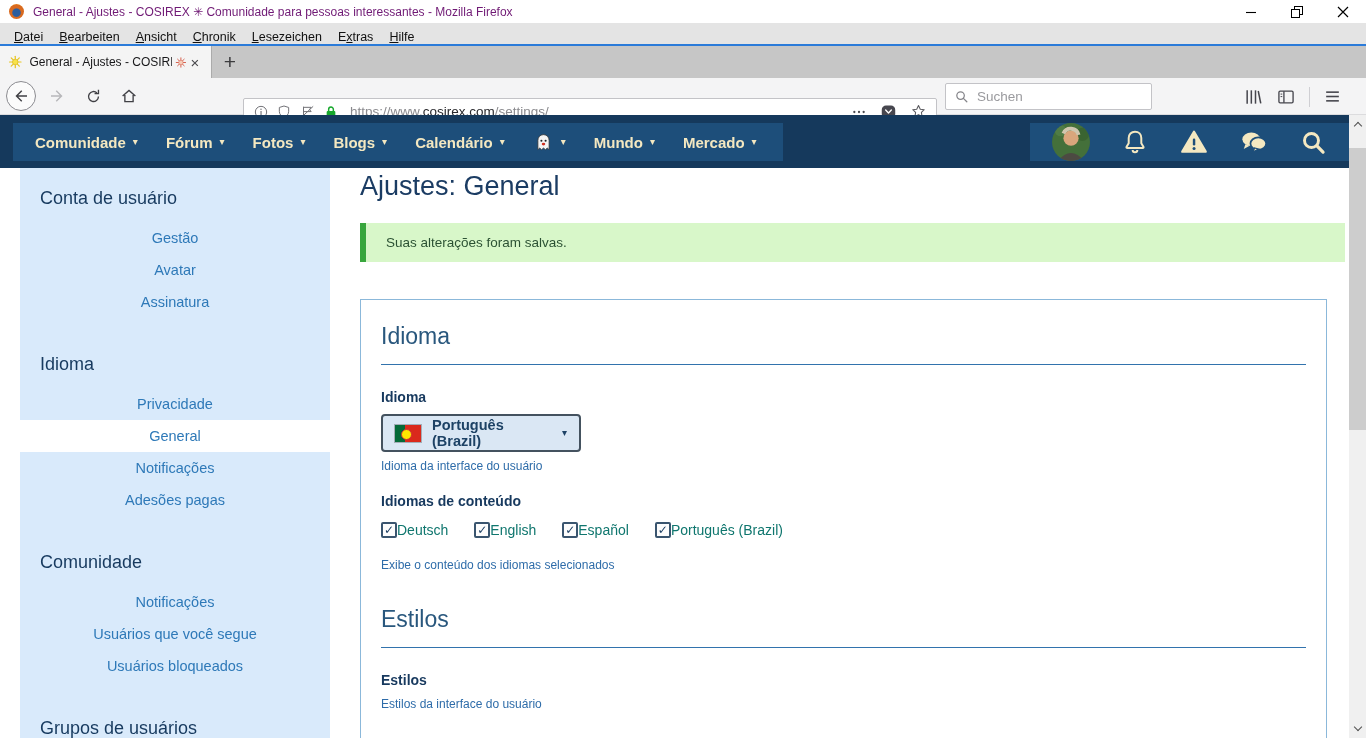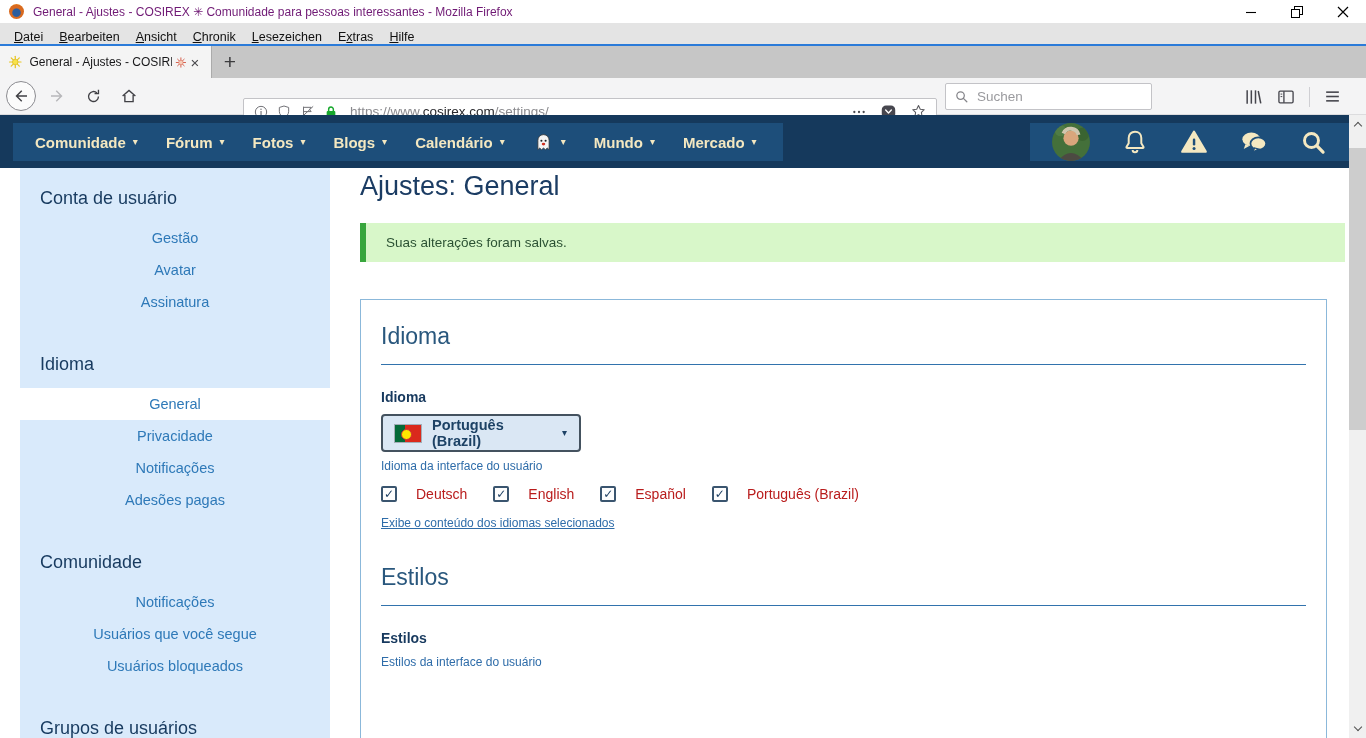--- a/index.html
+++ b/index.html
@@ -99,25 +99,25 @@
   .flag { width:26px; height:17px; position:relative; flex:0 0 auto;
     background:linear-gradient(to right,#046a38 0 40%,#da291c 40% 100%);
     box-shadow:0 0 0 1px rgba(0,0,0,.25); }
   .flag::after { content:""; position:absolute; left:6px; top:4px; width:9px; height:9px;
     border-radius:50%; background:#ffe900; border:1px solid #c33; }
   .lang-btn .val { font-size:14.5px; font-weight:600; color:#1d4265; }
   .lang-btn .caret { color:#1d4265; }
   .hint { font-size:12px; color:#2e6ca9; margin-top:7px; }
   .cl-label { margin-top:20px; }
   .cb-row { display:flex; align-items:center; gap:26px; margin-top:13px; }
-  .cb-item { display:flex; align-items:center; gap:19px; font-size:14px; color:#b91c1c; cursor:pointer; }
+  .cb-item { display:flex; align-items:center; gap:0; font-size:14px; color:#0f766e; cursor:pointer; }
   .cb { width:16px; height:16px; border:2px solid #3a556f; border-radius:2px; background:#fdfdfd;
     display:flex; align-items:center; justify-content:center; font-size:12px; color:#1d3f63; }
   .cb.checked::after { content:"✓"; }
-  .hint-mid { margin-top:14px;text-decoration:underline; }
+  .hint-mid { margin-top:20px; }
   .styles-title { margin-top:34px; }
   .select { width:190px; height:30px; margin-top:2px; border:2px solid #414c57; background:#fff;
     display:flex; align-items:stretch; cursor:pointer; }
   .select-value { flex:1; display:flex; align-items:center; padding-left:10px; font-size:14px;
     color:#1d4265; }
   .select-arrow { width:23px; background:#d9d9d9; border-left:1px solid #7e8b96; display:flex;
     align-items:center; justify-content:center; }
   .chev { width:7px; height:7px; border-right:2px solid #5b7f9b; border-bottom:2px solid #5b7f9b;
     transform:rotate(45deg); margin-top:-3px; }
 
@@ -369,22 +369,22 @@
 
   <div class="sidebar">
     <div class="side-group">
       <div class="side-title">Conta de usuário</div>
       <a class="side-link">Gestão</a>
       <a class="side-link">Avatar</a>
       <a class="side-link">Assinatura</a>
     </div>
     <div class="side-group">
       <div class="side-title">Idioma</div>
+      <a class="side-link">Privacidade</a>
       <a class="side-link active">General</a>
-      <a class="side-link">Privacidade</a>
       <a class="side-link">Notificações</a>
       <a class="side-link">Adesões pagas</a>
     </div>
     <div class="side-group">
       <div class="side-title">Comunidade</div>
       <a class="side-link">Notificações</a>
       <a class="side-link">Usuários que você segue</a>
       <a class="side-link">Usuários bloqueados</a>
     </div>
     <div class="side-group">
@@ -404,20 +404,21 @@
       <hr class="rule">
 
       <div class="fld-label">Idioma</div>
       <div class="lang-btn">
         <span class="flag"></span>
         <span class="val">Português (Brazil)</span>
         <span class="caret"></span>
       </div>
       <div class="hint">Idioma da interface do usuário</div>
 
+      <div class="fld-label cl-label">Idiomas de conteúdo</div>
       <div class="cb-row">
         <label class="cb-item">
             <span class="cb checked"></span>
             <span>Deutsch</span>
           </label>
         <label class="cb-item">
             <span class="cb checked"></span>
             <span>English</span>
           </label>
         <label class="cb-item">

